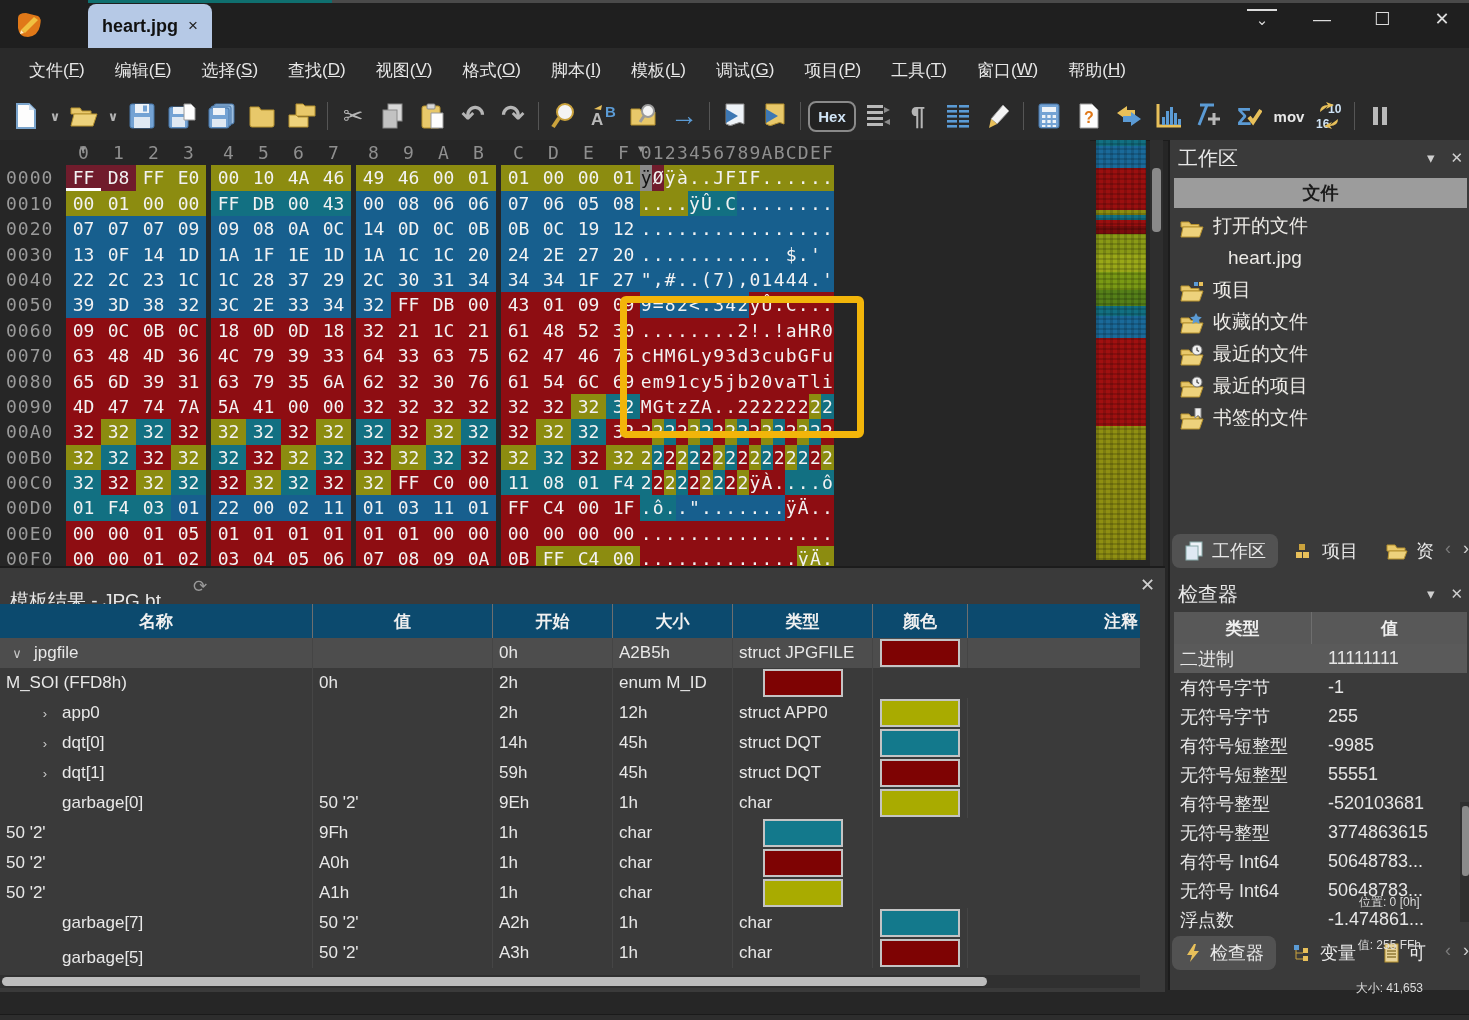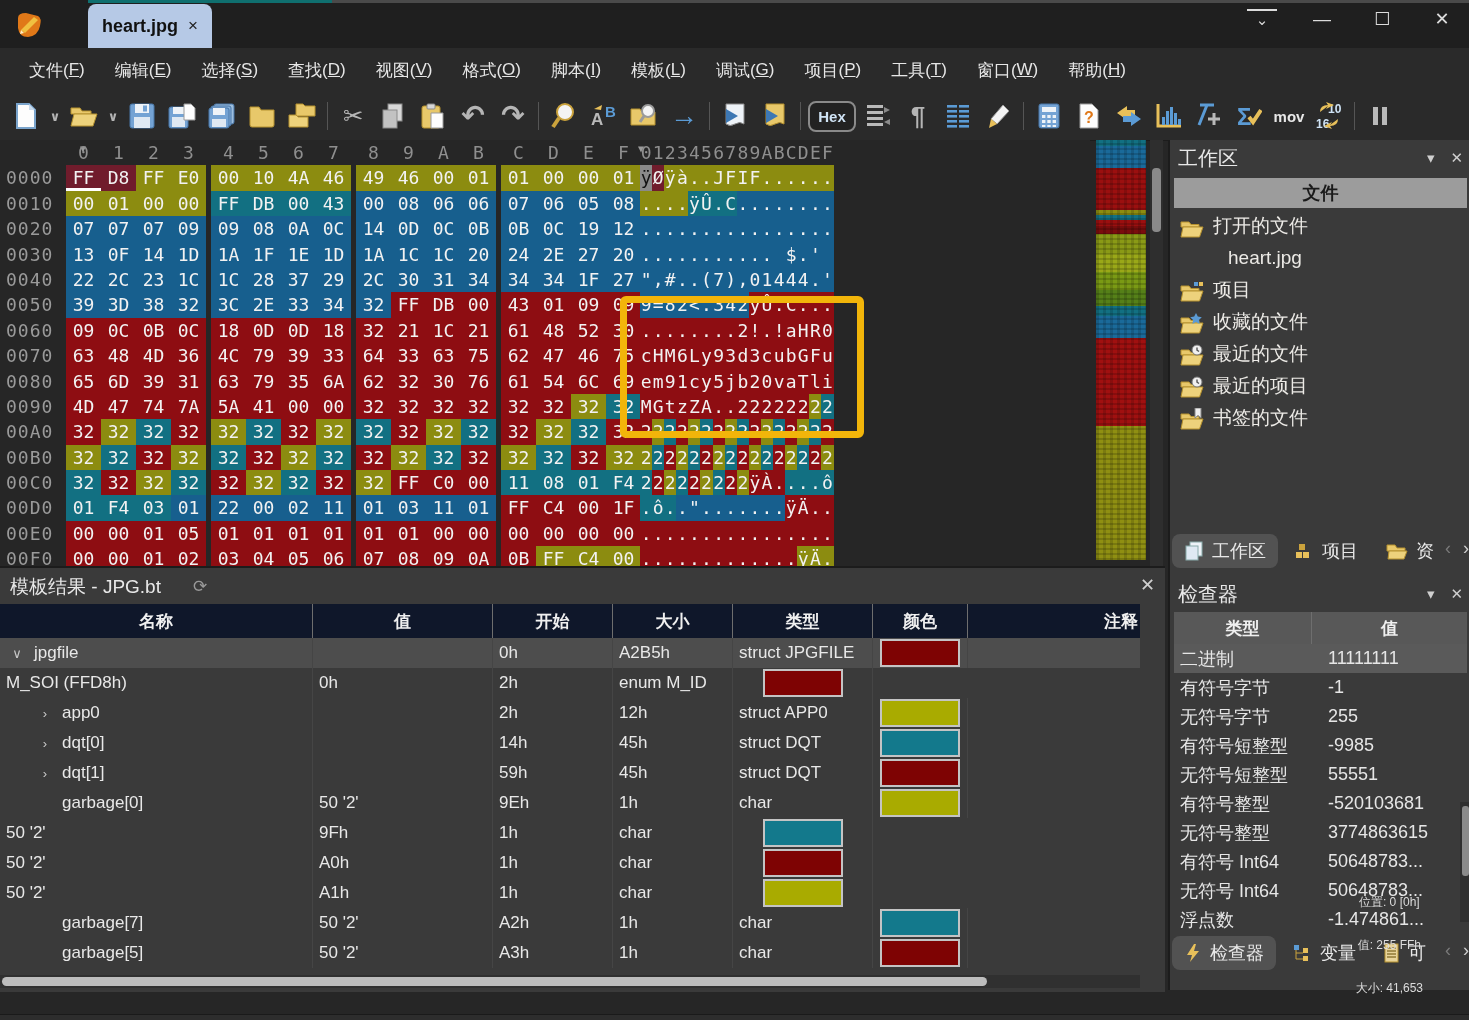--- a/index.html
+++ b/index.html
@@ -56,24 +56,24 @@
   #minimap{left:1096px;top:140px;width:50px;height:420px;}
   #minimap .band{width:100%;}
   #minimap-noise{left:1096px;top:140px;width:50px;height:420px;
     background:repeating-linear-gradient(0deg,rgba(0,0,0,.16) 0 2px,transparent 2px 5px),
                repeating-linear-gradient(90deg,rgba(0,0,0,.14) 0 3px,transparent 3px 7px);}
   #vscroll{left:1150px;top:140px;width:13px;height:426px;background:#2e2e2e;}
   #vscroll .thumb{position:absolute;left:2px;top:28px;width:9px;height:64px;background:#8a8a8a;border-radius:4px;}
 
   
   #tplpanel{left:0;top:566px;width:1165px;height:424px;background:#3a3a3a;border-top:2px solid #1c1c1c;}
-  #tpltitle{position:absolute;left:10px;top:6px;font-size:19px;color:#e8e8e8;}
+  #tpltitle{position:absolute;left:10px;top:20px;font-size:19px;color:#e8e8e8;}
   #tplrefresh{position:absolute;left:193px;top:8px;font-size:17px;color:#9a9a9a;}
   #tplclose{position:absolute;left:1140px;top:6px;font-size:18px;color:#cfcfcf;}
-  #tplhead{position:absolute;left:0;top:36px;width:1140px;height:34px;background:#0f172a;
+  #tplhead{position:absolute;left:0;top:36px;width:1140px;height:34px;background:#0c4a6e;
            display:grid;grid-template-columns:313px 180px 120px 120px 140px 95px 1fr;}
   #tplhead .hc{display:flex;align-items:center;justify-content:center;font-weight:bold;
                font-size:17px;color:#f0f0f0;border-right:1px solid #6e6e6e;}
   #tplhead .hc:last-child{justify-content:flex-end;padding-right:2px;border-right:none;}
   #tplrows{position:absolute;left:0;top:70px;width:1140px;height:335px;overflow:hidden;}
   .trow{display:grid;grid-template-columns:313px 180px 120px 120px 140px 95px 1fr;height:30px;
         font-size:17px;color:#e8e8e8;}
   .trow.sel{background:#4d4d4d;}
   .trow>div{display:flex;align-items:center;border-right:1px solid #454545;overflow:hidden;}
   .trow>div:last-child{border-right:none;}
@@ -1358,21 +1358,21 @@
           <div class="tval">50 '2'</div>
           <div class="tstart">A2h</div>
           <div class="tsize">1h</div>
           <div class="ttype">char</div>
           <div class="tcolor">
             <div class="swatch" style="background: rgb(19, 121, 140);"></div>
           </div>
           <div class="tcomment"></div>
         </div>
         <div class="trow">
-          <div class="tname" style="padding-left: 36px;">
+          <div class="tname" style="padding-left: 36px; align-items: flex-end;">
             <span class="chev"></span>
             <span>garbage[5]</span>
           </div>
           <div class="tval">50 '2'</div>
           <div class="tstart">A3h</div>
           <div class="tsize">1h</div>
           <div class="ttype">char</div>
           <div class="tcolor">
             <div class="swatch" style="background: rgb(126, 3, 3);"></div>
           </div>

